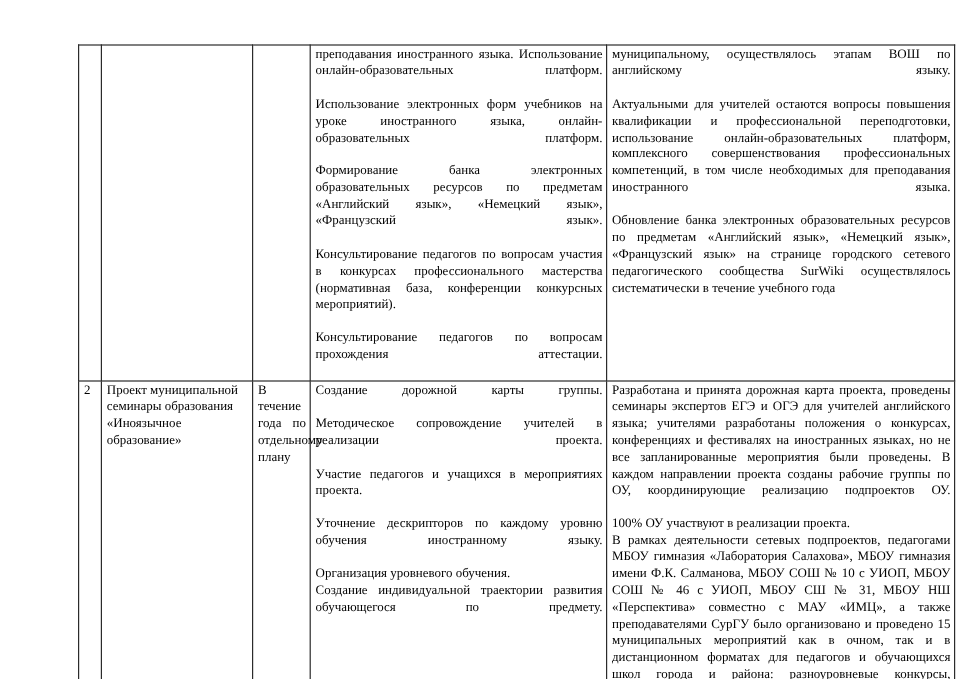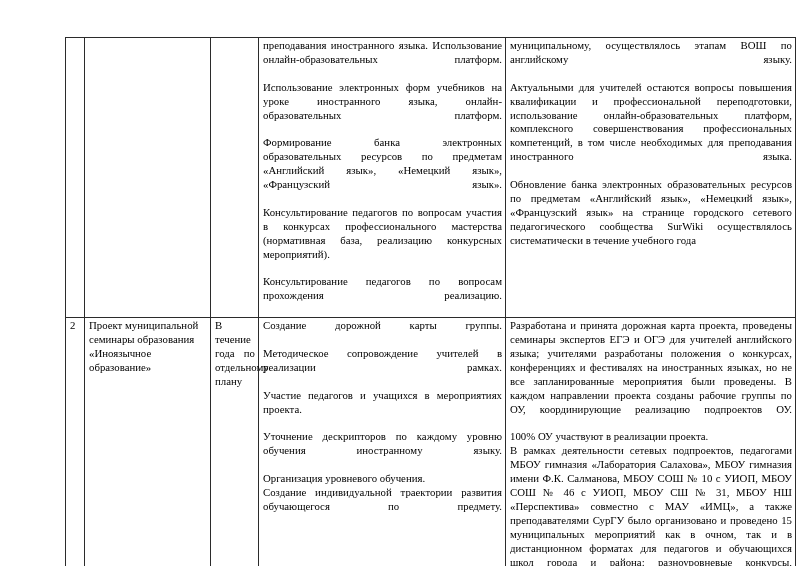--- a/index.html
+++ b/index.html
@@ -88,43 +88,43 @@
         <td>
           <p class="l"></p>
         </td>
         <td>
           <p class="l"></p>
         </td>
         <td>
           <p class="j stretch">преподавания иностранного языка. Использование онлайн-образовательных платформ.</p>
           <p class="j stretch">Использование электронных форм учебников на уроке иностранного языка, онлайн-образовательных платформ.</p>
           <p class="j stretch">Формирование банка электронных образовательных ресурсов по предметам «Английский язык», «Немецкий язык», «Французский язык».</p>
-          <p class="j stretch">Консультирование педагогов по вопросам участия в конкурсах профессионального мастерства (нормативная база, реализацию конкурсных мероприятий).</p>
-          <p class="j stretch">Консультирование педагогов по вопросам прохождения реализацию.</p>
+          <p class="j stretch">Консультирование педагогов по вопросам участия в конкурсах профессионального мастерства (нормативная база, конференции конкурсных мероприятий).</p>
+          <p class="j stretch">Консультирование педагогов по вопросам прохождения аттестации.</p>
         </td>
         <td>
           <p class="j stretch">муниципальному, осуществлялось этапам ВОШ по английскому языку.</p>
           <p class="j stretch">Актуальными для учителей остаются вопросы повышения квалификации и профессиональной переподготовки, использование онлайн-образовательных платформ, комплексного совершенствования профессиональных компетенций, в том числе необходимых для преподавания иностранного языка.</p>
           <p class="j">Обновление банка электронных образовательных ресурсов по предметам «Английский язык», «Немецкий язык», «Французский язык» на странице городского сетевого педагогического сообщества SurWiki осуществлялось систематически в течение учебного года</p>
         </td>
       </tr>
 
       <tr>
         <td class="num-cell">
           <p class="l">2</p>
         </td>
         <td>
           <p class="l">Проект муниципальной семинары образования «Иноязычное образование»</p>
         </td>
         <td>
           <p class="j stretch">В течение года по отдельному плану</p>
         </td>
         <td>
           <p class="j stretch">Создание дорожной карты группы.</p>
-          <p class="j stretch">Методическое сопровождение учителей в реализации рамках.</p>
+          <p class="j stretch">Методическое сопровождение учителей в реализации проекта.</p>
           <p class="j stretch">Участие педагогов и учащихся в мероприятиях проекта.</p>
           <p class="j stretch">Уточнение дескрипторов по каждому уровню обучения иностранному языку.</p>
           <p class="j">Организация уровневого обучения.</p>
           <p class="j stretch">Создание индивидуальной траектории развития обучающегося по предмету.</p>
         </td>
         <td>
           <p class="j stretch">Разработана и принята дорожная карта проекта, проведены семинары экспертов ЕГЭ и ОГЭ для учителей английского языка; учителями разработаны положения о конкурсах, конференциях и фестивалях на иностранных языках, но не все запланированные мероприятия были проведены. В каждом направлении проекта созданы рабочие группы по ОУ, координирующие реализацию подпроектов ОУ.</p>
           <p class="j">100% ОУ участвуют в реализации проекта.</p>
           <p class="j stretch">В рамках деятельности сетевых подпроектов, педагогами МБОУ гимназия «Лаборатория Салахова», МБОУ гимназия имени Ф.К. Салманова, МБОУ СОШ № 10 с УИОП, МБОУ СОШ № 46 с УИОП, МБОУ СШ № 31, МБОУ НШ «Перспектива» совместно с МАУ «ИМЦ», а также преподавателями СурГУ было организовано и проведено 15 муниципальных мероприятий как в очном, так и в дистанционном форматах для педагогов и обучающихся школ города и района: разноуровневые конкурсы, фестивали, конференции, семинары на</p>
         </td>

